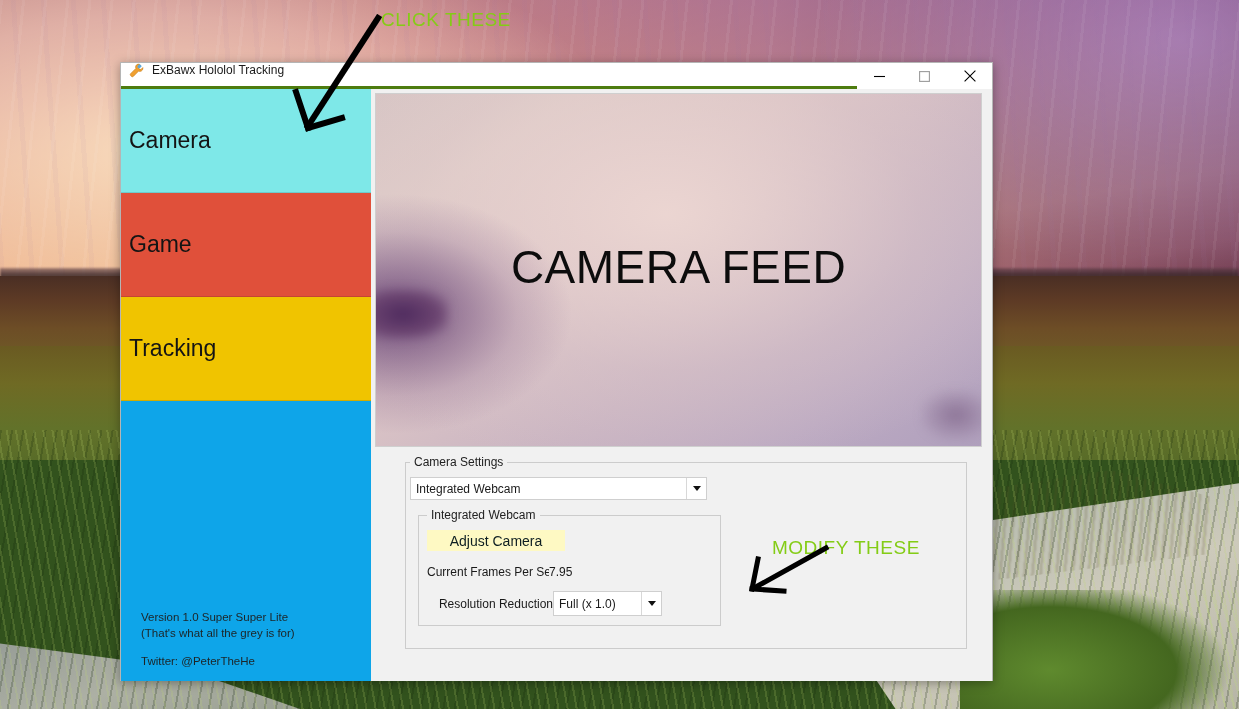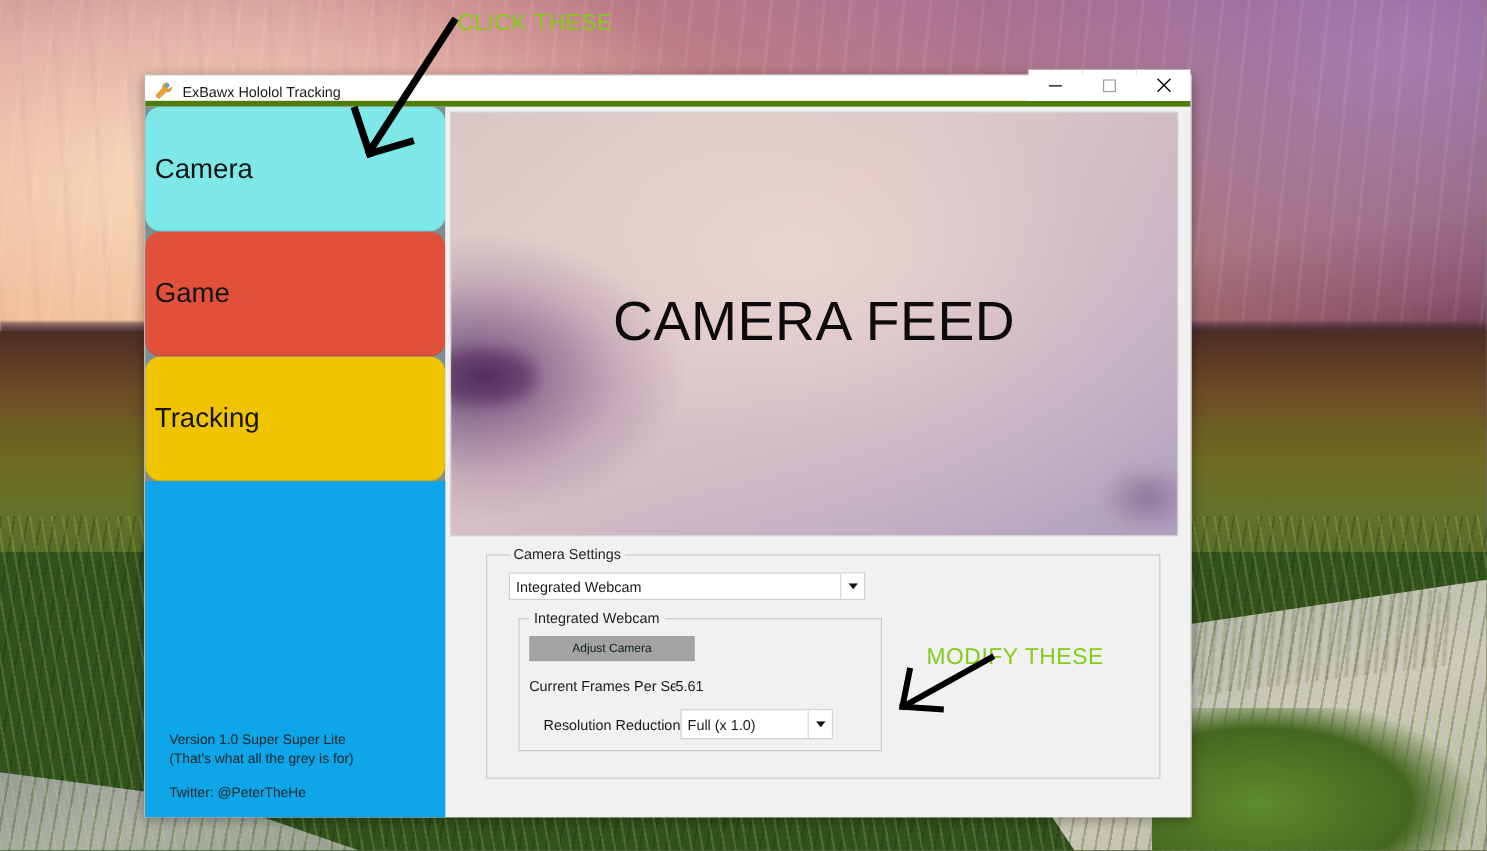--- a/index.html
+++ b/index.html
@@ -92,39 +92,39 @@
   #anno-modify { left: 772px; top: 537px; }
   .anno-arrow { position: absolute; }
 
   
   #app-window {
     position: absolute; left: 120px; top: 62px; width: 873px; height: 619px;
     background: #f1f1f1; border: 1px solid #b5b5b5;
     box-shadow: 0 2px 10px rgba(0,0,0,0.35);
   }
   #titlebar {
-    height: 26px; background: #ffffff; display: flex; align-items: flex-end;
-    border-bottom: 5px solid #4d7c0f;
+    height: 26px; background: #ffffff; display: flex; align-items: flex-start;
+    border-bottom: 3px solid #4d7c0f;
   }
   #title-icon { width: 18px; height: 16px; margin-left: 7px; margin-right: 6px; flex: none; }
   #title-text { font-size: 12px; color: #1a1a1a; }
   #win-controls { margin-left: auto; display: flex; height: 26px; }
   .win-btn {
     width: 45px; height: 26px; display: flex; align-items: center; justify-content: center;
     background: #fff; border: none; cursor: pointer;
   }
   .win-btn svg { display: block; }
 
   #win-body { position: relative; height: 592px; display: flex; background: #f1f1f1; }
 
   
   #sidebar { width: 250px; flex: none; display: flex; flex-direction: column; background: #7f8f91; }
   .nav-tab {
     height: 104px; display: flex; align-items: center; padding-left: 8px;
-    font-size: 23px; color: #141414; cursor: pointer; border-bottom: 1px solid rgba(0,0,0,0.12); border-radius: 13px;
+    font-size: 23px; color: #141414; cursor: pointer; border-bottom: 1px solid rgba(0,0,0,0.12);
   }
   .nav-tab.camera   { background: #7ee8e8; }
   .nav-tab.tracking { background: #f0c400; }
   .nav-tab.game     { background: #e0503a; }
   #sidebar-filler { flex: 1; background: #0ea5e9; position: relative; }
   #version-block {
     position: absolute; left: 20px; bottom: 12px; font-size: 11.5px; color: #1d2426; line-height: 16px;
   }
   #version-block .gap { height: 12px; }
 
@@ -149,46 +149,46 @@
   }
   #feed-blob2 {
     position: absolute; right: -10px; bottom: 6px; width: 70px; height: 50px;
     background: radial-gradient(ellipse at center, rgba(110,80,120,0.55) 0%, rgba(150,130,160,0) 80%);
     filter: blur(5px);
   }
 
   
   #settings-area { flex: 1; padding: 8px 2px 0 30px; }
   fieldset.group {
-    border: 1px solid #cccccc; background: transparent; padding: 6px 10px 10px 18px;
+    border: 1px solid #cccccc; background: transparent; padding: 6px 10px 10px 4px;
   }
   fieldset.group > legend { font-size: 12px; color: #222; padding: 0 4px; }
   #camera-settings-group { width: 562px; height: 194px; }
   #webcam-group { width: 303px; height: 118px; margin-top: 8px; margin-left: 8px; padding: 4px 8px 8px 8px; }
 
   .combo {
     display: flex; align-items: stretch; background: #fff; border: 1px solid #cfcfcf; height: 23px;
     cursor: pointer;
   }
   .combo .combo-text { flex: 1; display: flex; align-items: center; padding-left: 5px; font-size: 12px; color: #1a1a1a; }
   .combo .combo-arrow {
     width: 20px; display: flex; align-items: center; justify-content: center;
     background: #fff; border-left: 1px solid #d8d8d8;
   }
   #device-combo { width: 297px; margin-top: 2px; }
   #adjust-camera-btn {
-    width: 138px; height: 21px; background: #a3a3a3; border: none; color: #0e1f22;
-    font-size: 10px; font-family: "Liberation Sans", sans-serif; cursor: pointer;
+    width: 138px; height: 21px; background: #fef9c3; border: none; color: #0e1f22;
+    font-size: 14px; font-family: "Liberation Sans", sans-serif; cursor: pointer;
     display: flex; align-items: center; justify-content: center; margin-top: 4px;
   }
   .fps-row { display: flex; align-items: center; margin-top: 14px; font-size: 12px; color: #1a1a1a; }
   .fps-label { width: 122px; overflow: hidden; white-space: nowrap; }
   .res-row { display: flex; align-items: center; margin-top: 12px; font-size: 12px; color: #1a1a1a; }
   .res-label { width: 126px; text-align: right; }
-  #res-combo { width: 127px; height: 25px; }
+  #res-combo { width: 109px; height: 25px; }
 </style>
 </head>
 <body>
 
 <div id="desktop">
 
   <div class="sky"></div>
   <div class="sky-streaks"></div>
   <div class="horizon-band"></div>
   <div class="far-field"></div>
@@ -270,21 +270,21 @@
               </span>
             </div>
 
             <fieldset class="group" id="webcam-group">
               <legend>Integrated Webcam</legend>
 
               <button id="adjust-camera-btn">Adjust Camera</button>
 
               <div class="fps-row">
                 <span class="fps-label">Current Frames Per Seconc</span>
-                <span>5.61</span>
+                <span>7.95</span>
               </div>
 
               <div class="res-row">
                 <span class="res-label">Resolution Reduction</span>
                 <span class="combo" id="res-combo">
                   <span class="combo-text">Full (x 1.0)</span>
                   <span class="combo-arrow">
                     <svg width="8" height="5" viewBox="0 0 8 5">
                         <path d="M0 0 L4 5 L8 0 Z" fill="#111"></path>
                       </svg>

